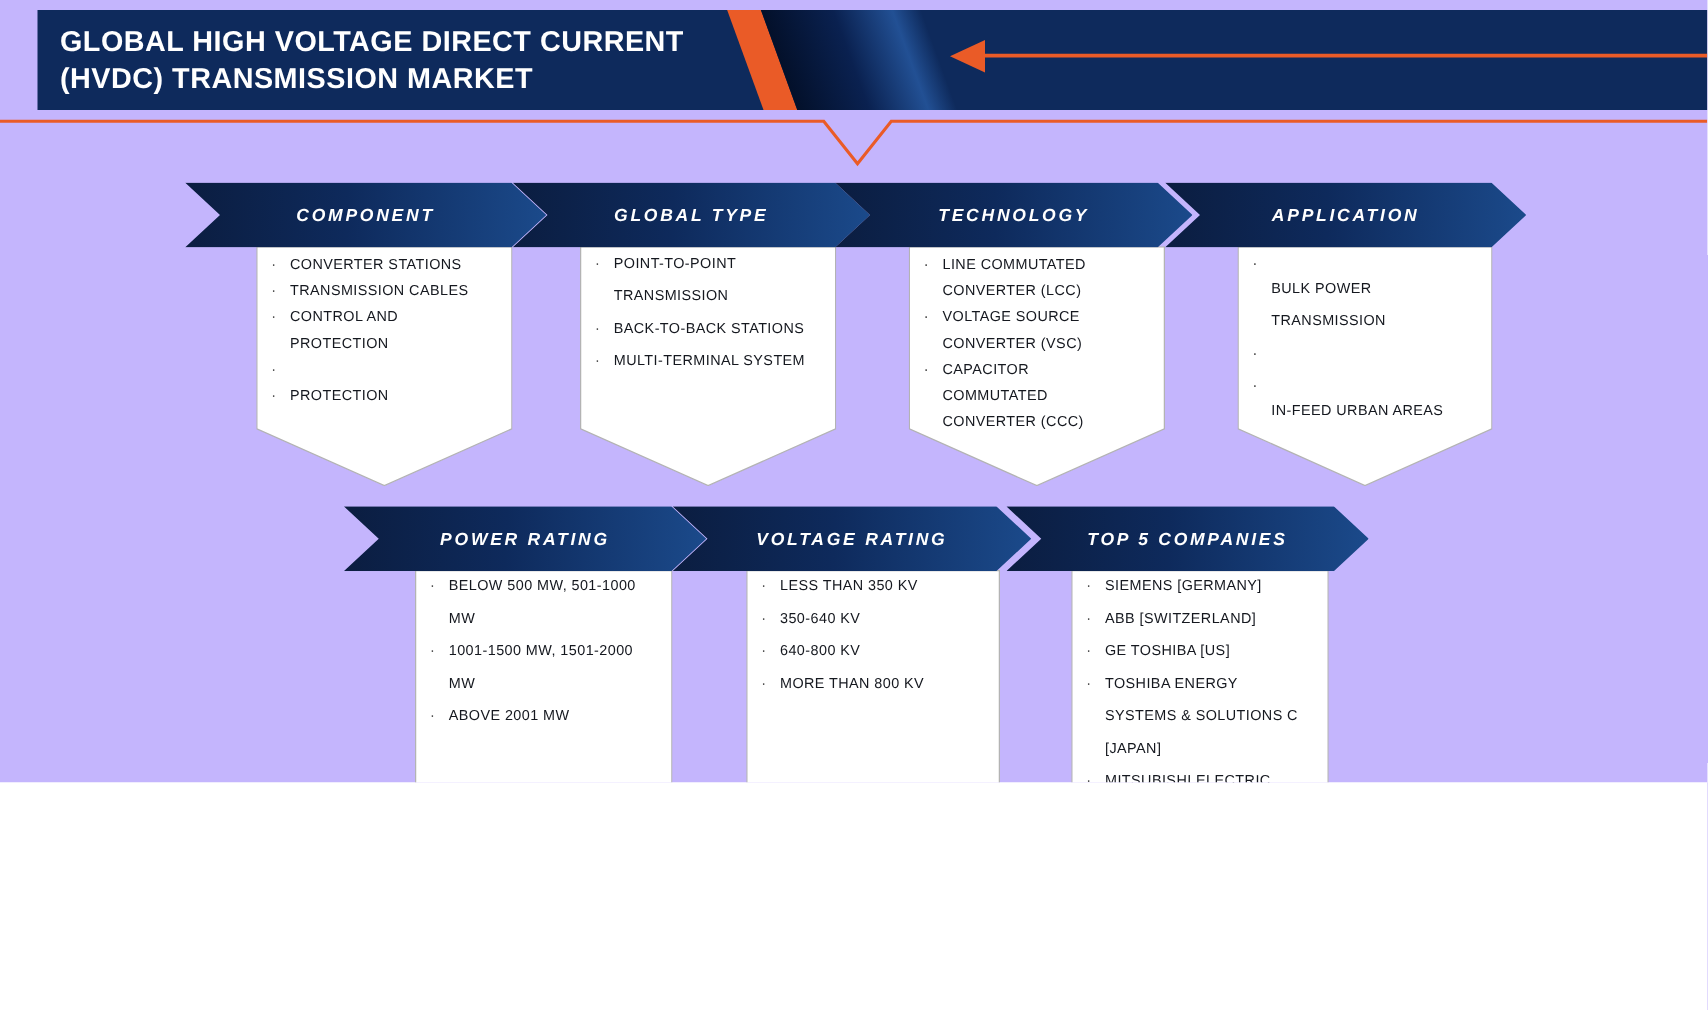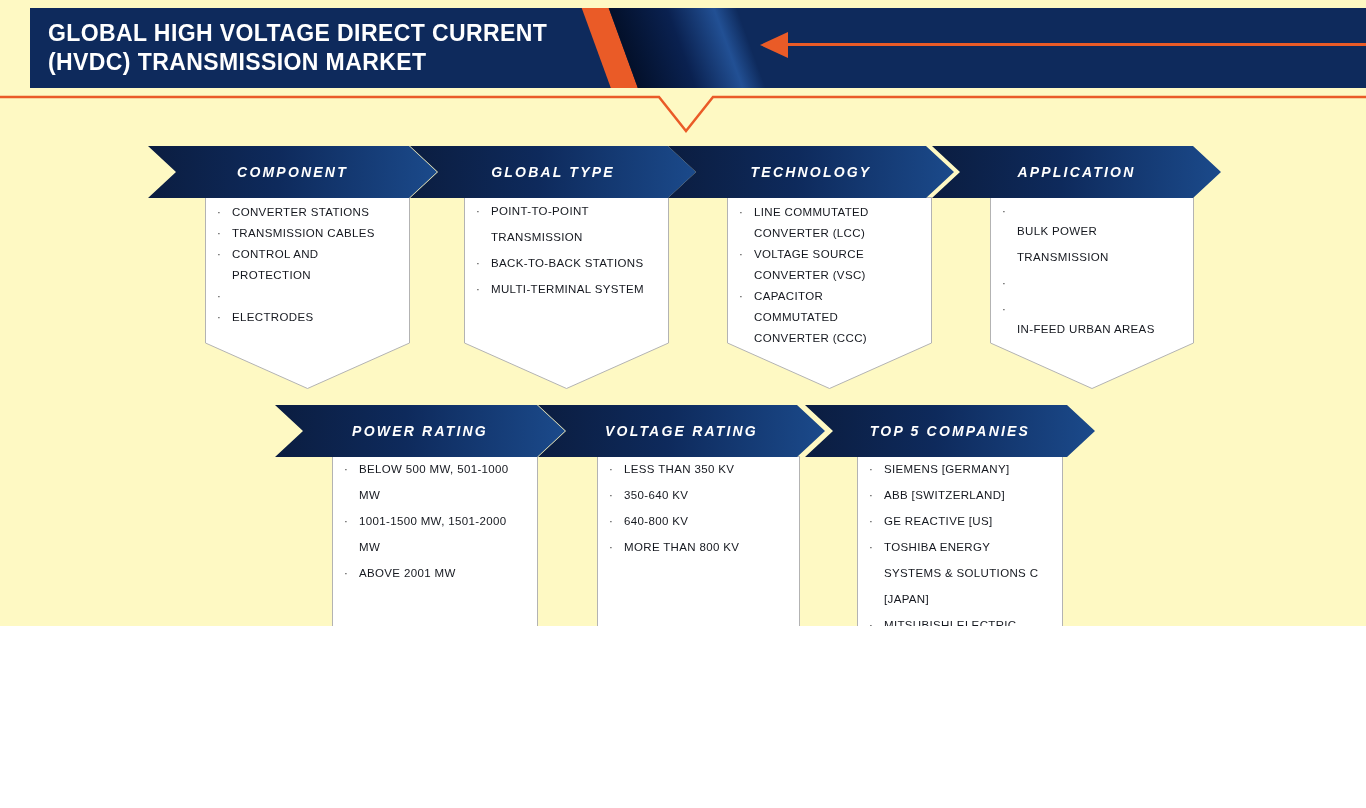--- a/index.html
+++ b/index.html
@@ -1,16 +1,16 @@
 <!DOCTYPE html>
 <html><head>
 <meta charset="utf-8">
 <style>
   html,body{margin:0;padding:0;background:#ffffff;}
-  .page{position:relative;width:1366px;height:626px;background:#fef9c3;overflow:hidden;
+  .page{position:relative;width:1366px;height:626px;background:#c4b5fd;overflow:hidden;
         font-family:"Liberation Sans",sans-serif;}
 
   
   .hdr{position:absolute;left:30px;top:8px;width:1336px;height:80px;background:#0e2a5c;overflow:hidden;}
   .hdr-title{position:absolute;left:18px;top:11px;color:#ffffff;font-size:23px;font-weight:700;
              line-height:29px;letter-spacing:.4px;}
   .stripe{position:absolute;top:-8px;height:100px;transform:skewX(20deg);}
   .stripe-orange{left:567px;width:27px;background:#ea5b27;}
   .stripe-dark{left:594px;width:128px;
       background:linear-gradient(90deg,#03102a 0%,#0a2150 45%,#225094 82%,#0e2a5c 100%);}
@@ -88,21 +88,21 @@
           </li>
           <li>
             <span class="dot">·</span>
             <span class="txt">CONTROL AND PROTECTION</span>
           </li>
           <li>
             <span class="dot">·</span>
           </li>
           <li>
             <span class="dot">·</span>
-            <span class="txt">ELECTRODES</span>
+            <span class="txt">PROTECTION</span>
           </li>
         </ul>
     </div>
   </section>
 
   <section>
     <div class="banner" style="left:410px;top:146px;width:286px">
       <span>GLOBAL TYPE</span>
     </div>
     <div class="pennant seg1" style="left:464px;top:197px;width:205px;height:192px">
@@ -241,21 +241,21 @@
           <li>
             <span class="dot">·</span>
             <span class="txt">SIEMENS [GERMANY]</span>
           </li>
           <li>
             <span class="dot">·</span>
             <span class="txt">ABB [SWITZERLAND]</span>
           </li>
           <li>
             <span class="dot">·</span>
-            <span class="txt">GE REACTIVE [US]</span>
+            <span class="txt">GE TOSHIBA [US]</span>
           </li>
           <li>
             <span class="dot">·</span>
             <span class="txt">TOSHIBA ENERGY SYSTEMS &amp; SOLUTIONS C [JAPAN]</span>
           </li>
           <li>
             <span class="dot">·</span>
             <span class="txt">MITSUBISHI ELECTRIC CORPORATION [JAPAN]</span>
           </li>
         </ul>

